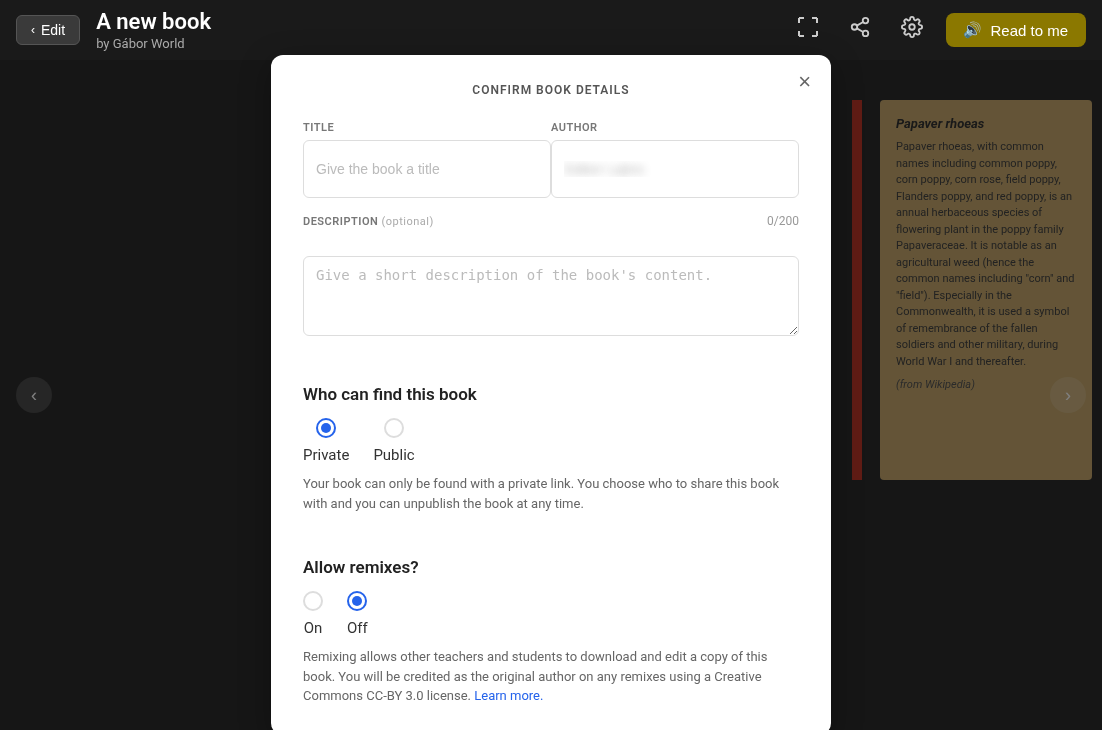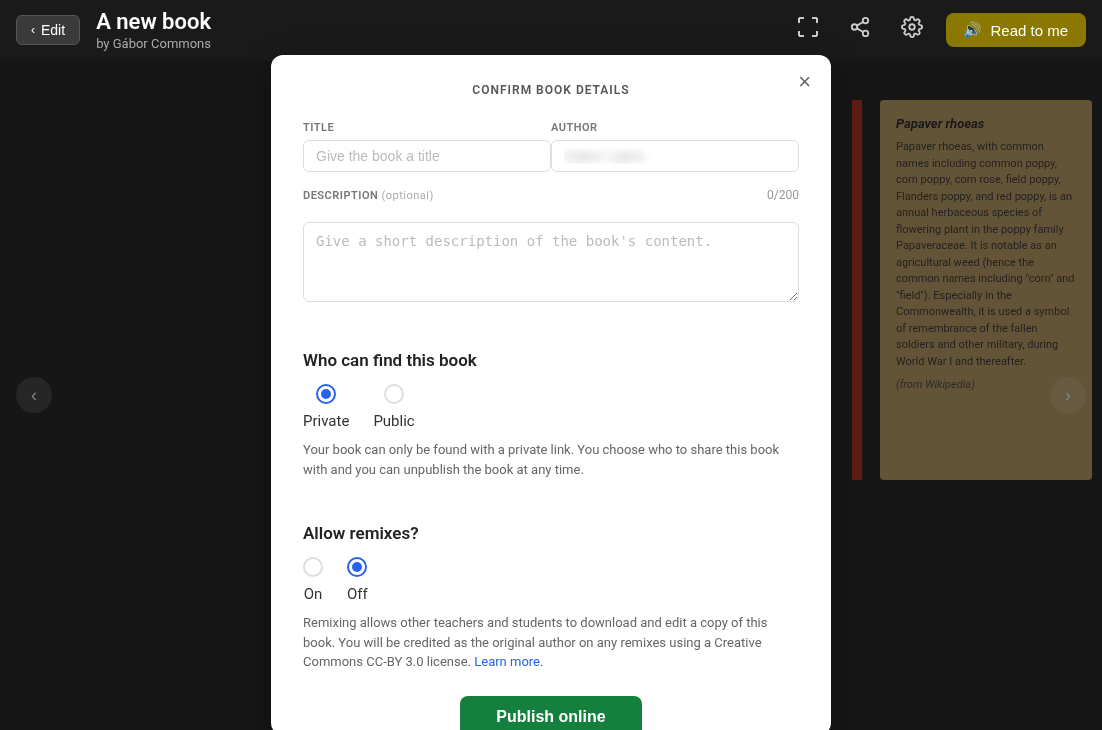--- a/index.html
+++ b/index.html
@@ -214,41 +214,41 @@
     .form-label .optional {
       font-weight: normal;
       text-transform: none;
       color: #aaa;
       font-size: 11px;
     }
     .form-input {
       width: 100%;
       border: 1px solid #ddd;
       border-radius: 6px;
-      padding: 7px 12px;
+      padding: 20px 12px;
       font-size: 14px;
       color: #333;
       outline: none;
     }
     .form-input::placeholder {
       color: #bbb;
     }
     .form-input.blurred {
       color: transparent;
       text-shadow: 0 0 8px rgba(0,0,0,0.3);
     }
 
     .desc-row {
       margin-bottom: 20px;
     }
     .desc-header {
       display: flex;
       justify-content: space-between;
       align-items: baseline;
-      margin-bottom: 14px;
+      margin-bottom: 22px;
     }
     .desc-counter {
       font-size: 12px;
       color: #999;
     }
     .form-textarea {
       width: 100%;
       border: 1px solid #ddd;
       border-radius: 6px;
       padding: 10px 12px;
@@ -336,21 +336,21 @@
 </head>
 <body>
 
 <div class="topbar">
   <button class="back-btn">
     <span class="chevron">‹</span>
     <span>Edit</span>
   </button>
   <div class="book-info">
     <div class="book-title">A new book</div>
-    <div class="book-author">by Gábor Commons</div>
+    <div class="book-author">by Gábor World</div>
   </div>
   <div class="topbar-actions">
     <button class="icon-btn">
       <span>
         <svg width="22" height="22" viewBox="0 0 22 22" fill="none" stroke="#ccc" stroke-width="2">
           <path d="M2 2h5M2 2v5M20 2h-5M20 2v5M2 20v-5M2 20h5M20 20h-5M20 20v-5"></path>
         </svg>
       </span>
     </button>
     <button class="icon-btn">

